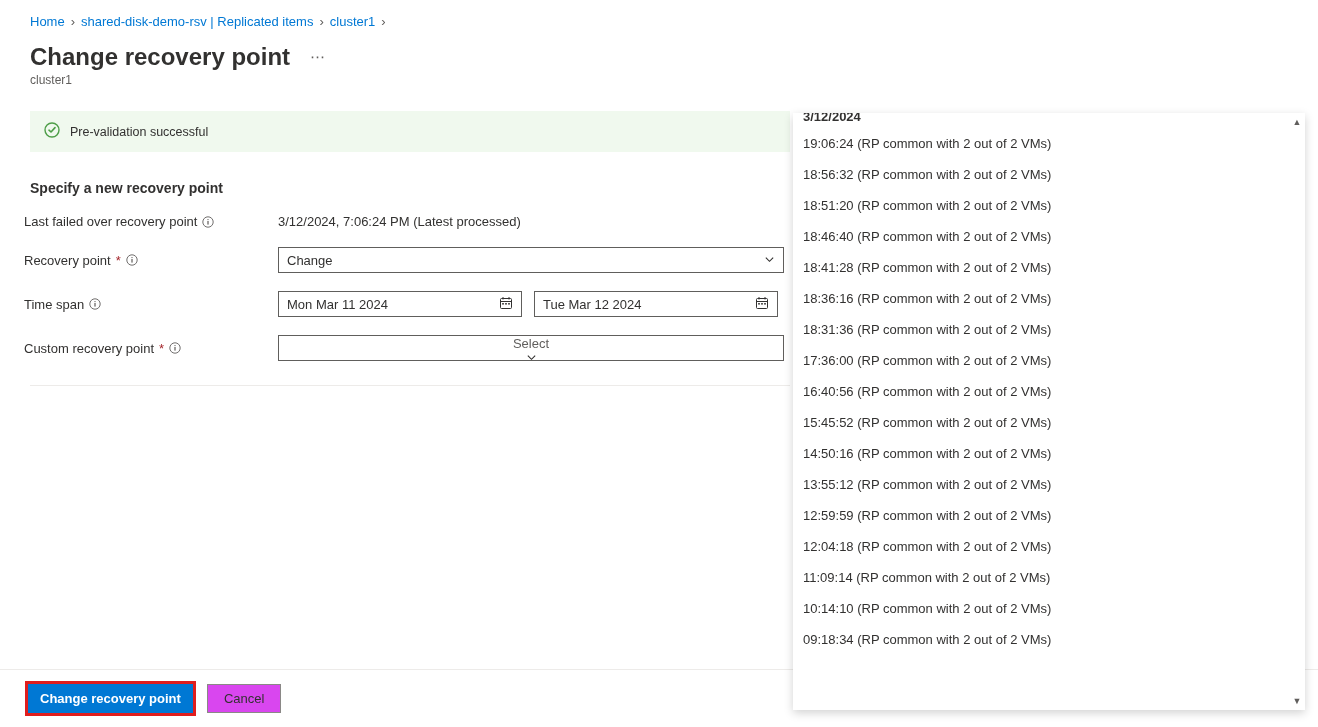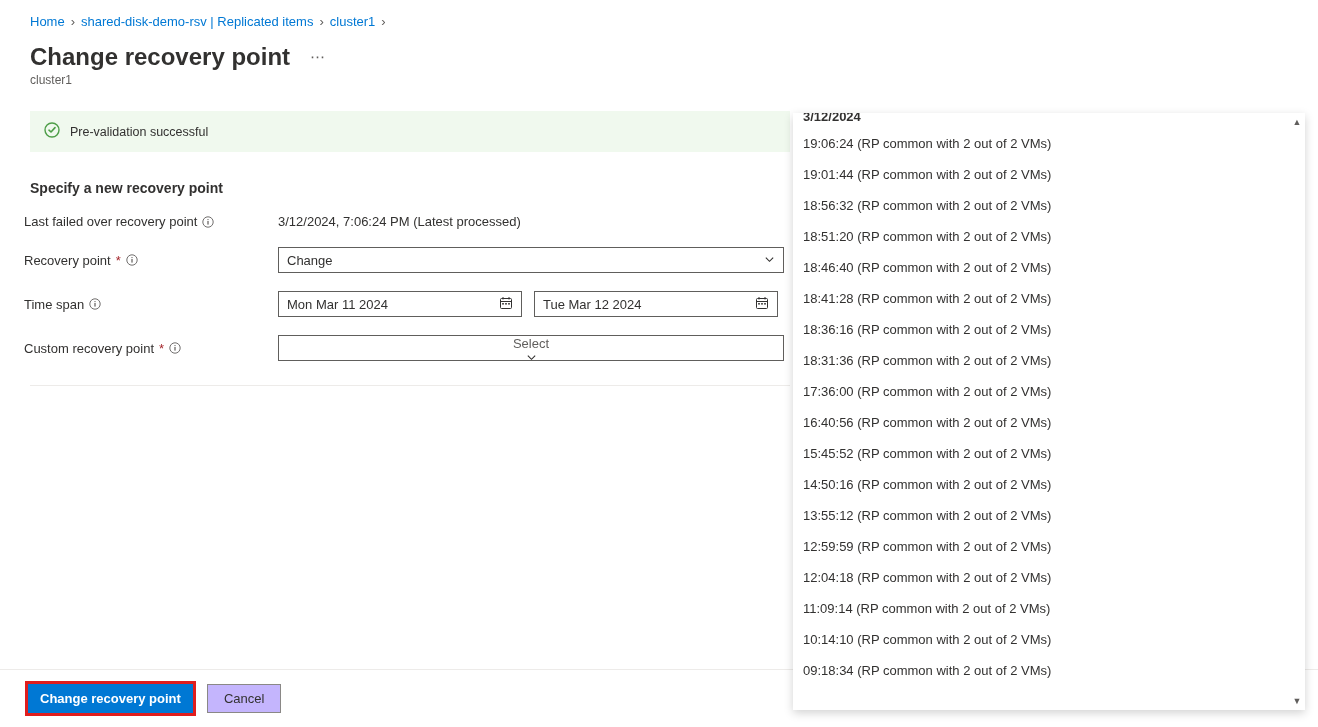--- a/index.html
+++ b/index.html
@@ -178,21 +178,21 @@
       border: none;
       outline: 3px solid #e01e1e;
       outline-offset: 0;
       padding: 7px 12px;
       font-size: 13px;
       font-weight: 600;
       cursor: pointer;
       font-family: inherit;
     }
     .btn-secondary {
-      background: #c4b5fd;
+      background: #d946ef;
       color: #323130;
       border: 1px solid #8a8886;
       padding: 6px 16px;
       font-size: 13px;
       cursor: pointer;
       font-family: inherit;
     }
     
     .dropdown-panel {
       position: absolute;
@@ -387,21 +387,20 @@
 <div class="footer">
   <button class="btn-primary">Change recovery point</button>
   <button class="btn-secondary">Cancel</button>
 </div>
 
 <div class="dropdown-panel">
   <div class="dropdown-inner" id="rp-list">
     <div class="group-header cut">3/12/2024</div>
 
   <div class="rp-item">19:06:24 (RP common with 2 out of 2 VMs)</div>
-      <div class="rp-item">19:01:44 (RP common with 2 out of 2 VMs)</div>
       <div class="rp-item">18:56:32 (RP common with 2 out of 2 VMs)</div>
       <div class="rp-item">18:51:20 (RP common with 2 out of 2 VMs)</div>
       <div class="rp-item">18:46:40 (RP common with 2 out of 2 VMs)</div>
       <div class="rp-item">18:41:28 (RP common with 2 out of 2 VMs)</div>
       <div class="rp-item">18:36:16 (RP common with 2 out of 2 VMs)</div>
       <div class="rp-item">18:31:36 (RP common with 2 out of 2 VMs)</div>
       <div class="rp-item">17:36:00 (RP common with 2 out of 2 VMs)</div>
       <div class="rp-item">16:40:56 (RP common with 2 out of 2 VMs)</div>
       <div class="rp-item">15:45:52 (RP common with 2 out of 2 VMs)</div>
       <div class="rp-item">14:50:16 (RP common with 2 out of 2 VMs)</div>

